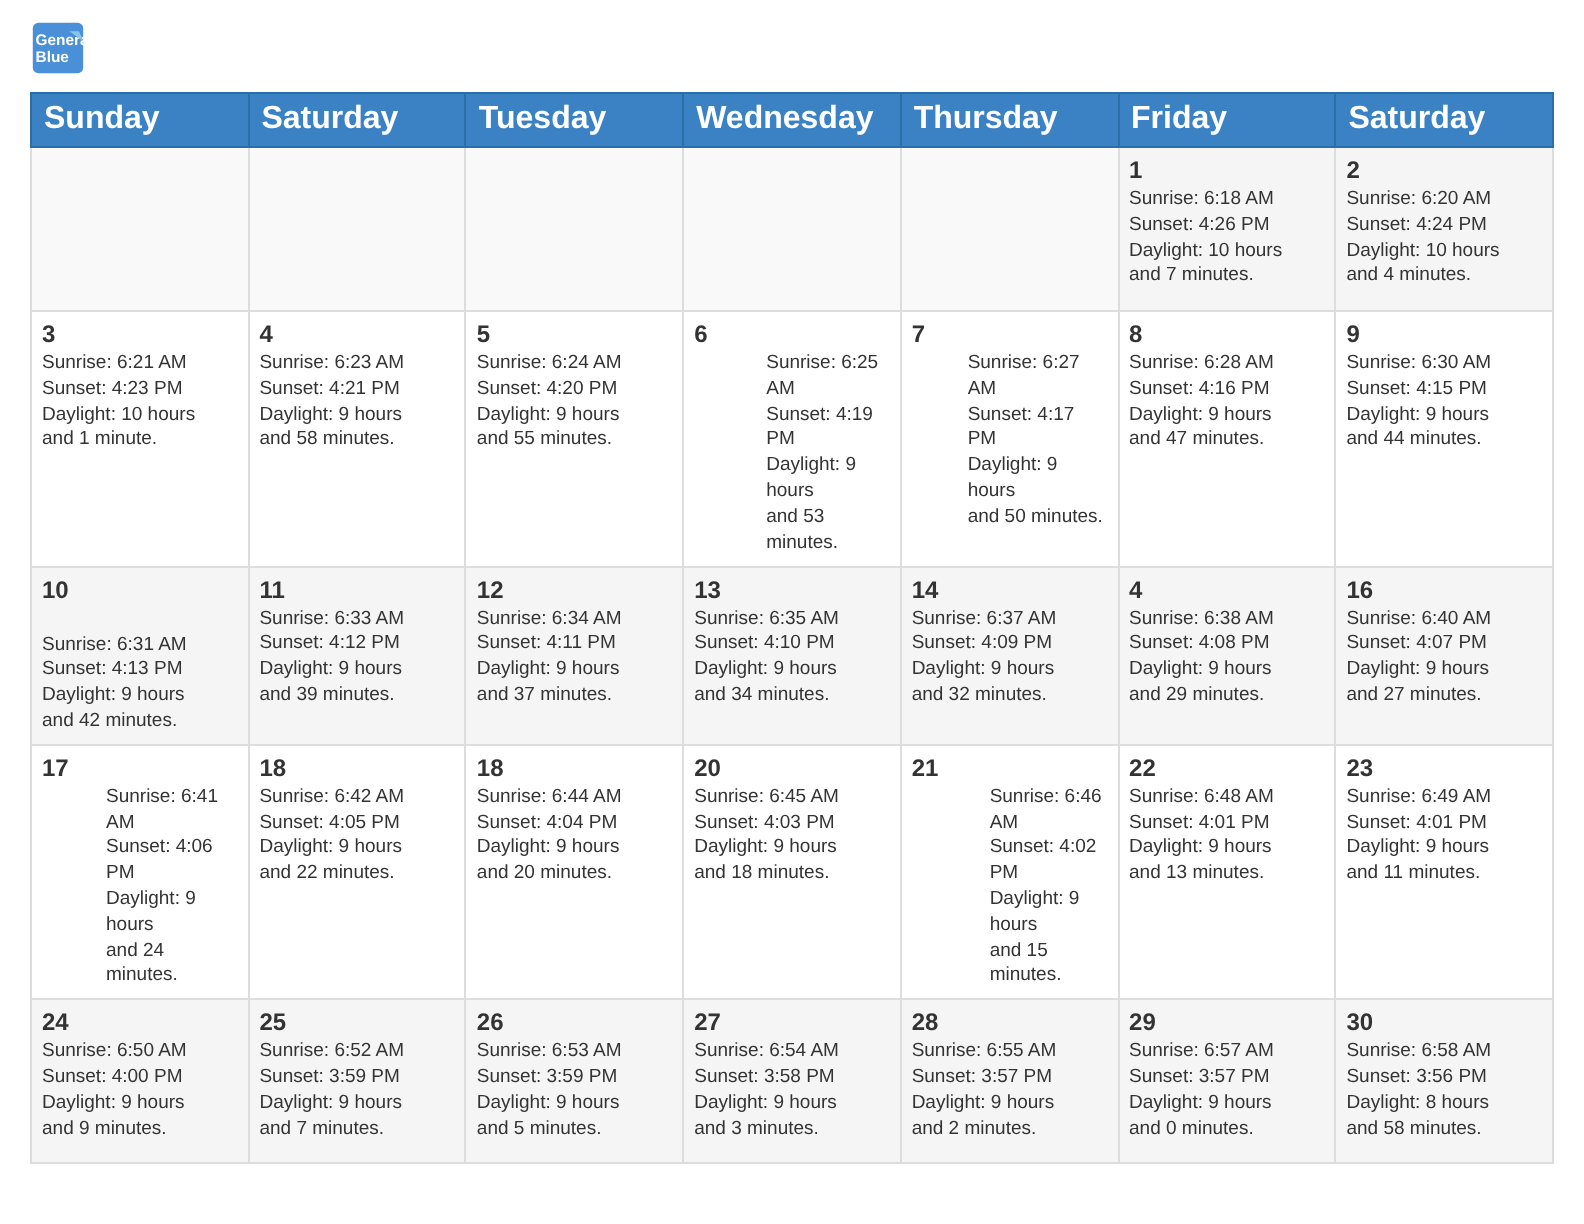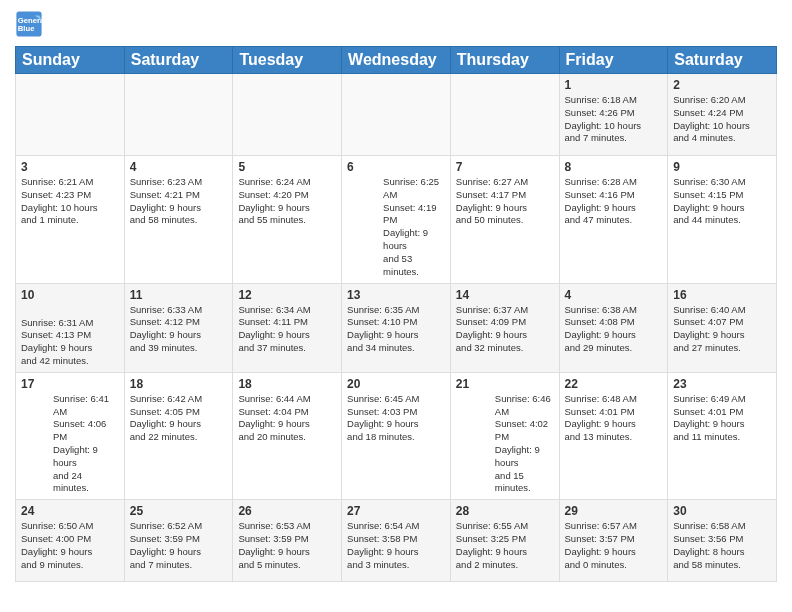--- a/index.html
+++ b/index.html
@@ -169,21 +169,21 @@
           </td>
           <td>
             <span class="day-num">6</span>
             <div class="day-info" style="white-space: pre-line; margin-left: 36px;">Sunrise: 6:25 AM
 Sunset: 4:19 PM
 Daylight: 9 hours
 and 53 minutes.</div>
           </td>
           <td>
             <span class="day-num">7</span>
-            <div class="day-info" style="white-space: pre-line;">Sunrise: 6:27 AM
+            <div class="day-info" style="white-space: pre-line; margin-left: 28px;">Sunrise: 6:27 AM
 Sunset: 4:17 PM
 Daylight: 9 hours
 and 50 minutes.</div>
           </td>
           <td>
             <span class="day-num">8</span>
             <div class="day-info" style="white-space: pre-line;">Sunrise: 6:28 AM
 Sunset: 4:16 PM
 Daylight: 9 hours
 and 47 minutes.</div>
@@ -323,21 +323,21 @@
           <td>
             <span class="day-num">27</span>
             <div class="day-info" style="white-space: pre-line;">Sunrise: 6:54 AM
 Sunset: 3:58 PM
 Daylight: 9 hours
 and 3 minutes.</div>
           </td>
           <td>
             <span class="day-num">28</span>
             <div class="day-info" style="white-space: pre-line;">Sunrise: 6:55 AM
-Sunset: 3:25 PM
+Sunset: 3:57 PM
 Daylight: 9 hours
 and 2 minutes.</div>
           </td>
           <td>
             <span class="day-num">29</span>
             <div class="day-info" style="white-space: pre-line;">Sunrise: 6:57 AM
 Sunset: 3:57 PM
 Daylight: 9 hours
 and 0 minutes.</div>
           </td>

